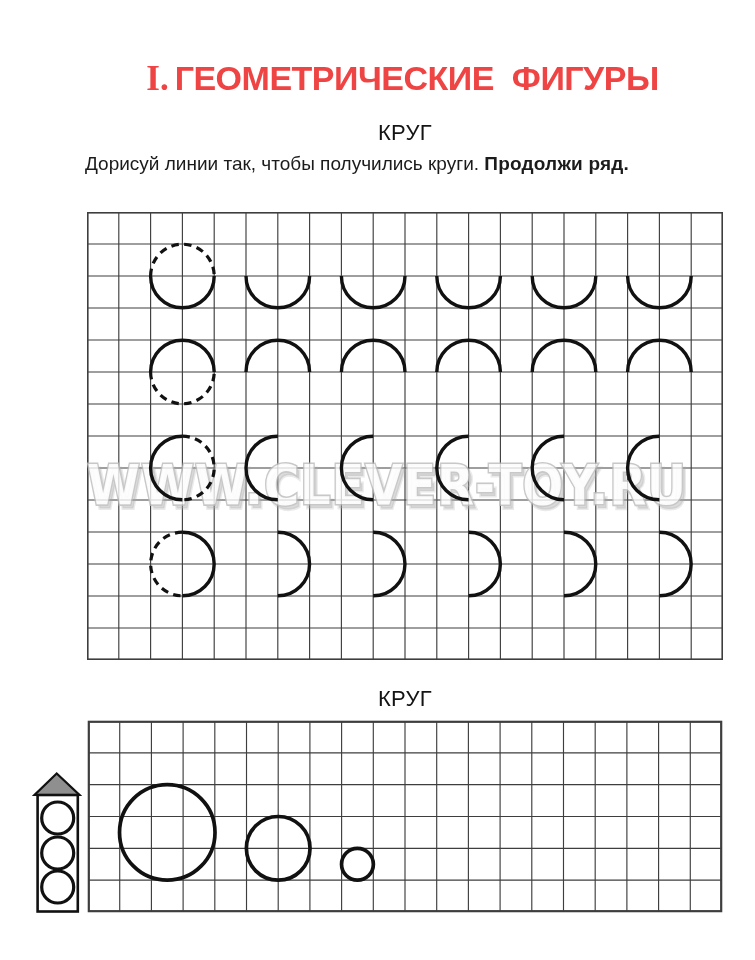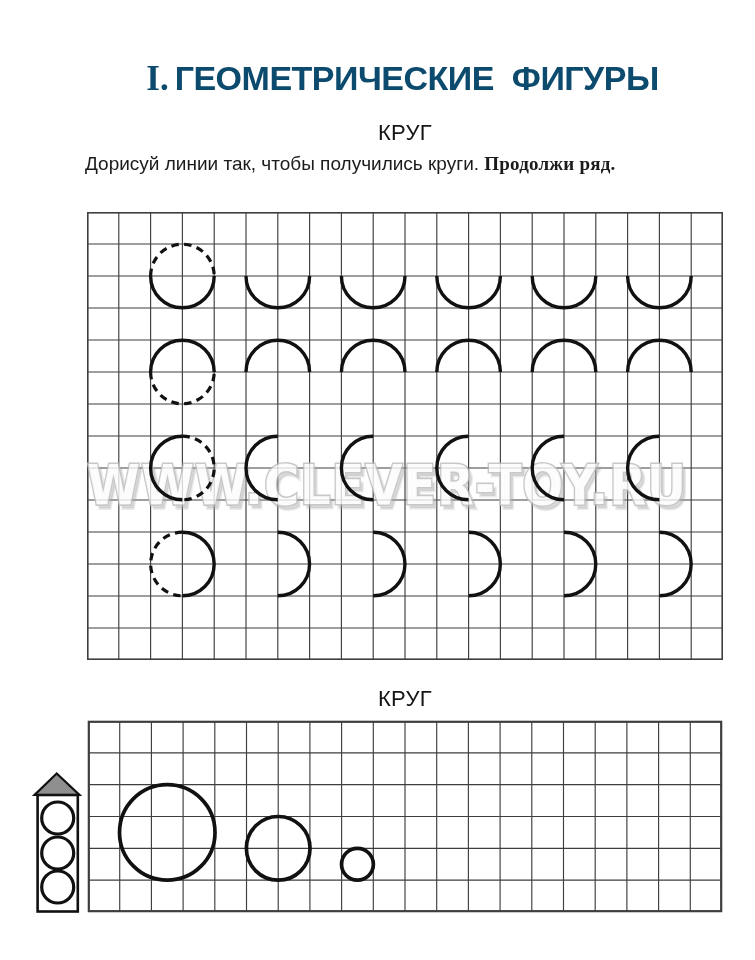--- a/index.html
+++ b/index.html
@@ -3,37 +3,37 @@
 <meta charset="utf-8">
 <style>
   html,body{margin:0;padding:0;background:#ffffff;}
   .page{
     position:relative;width:755px;height:960px;background:#ffffff;
     font-family:"Liberation Sans",sans-serif;color:#161616;overflow:hidden;
   }
   .title-row{
     position:absolute;top:60px;left:50px;right:0;text-align:center;
     font-weight:bold;font-size:34px;line-height:36px;letter-spacing:-0.5px;
-    word-spacing:9px;white-space:nowrap;color:#0c4a6e;
+    word-spacing:9px;white-space:nowrap;color:#ef4444;
   }
   .title-row .numeral{
     font-family:"Liberation Serif",serif;font-size:35px;letter-spacing:0;
     margin-right:6px;
   }
   .subheading{
     position:absolute;left:55px;right:0;text-align:center;
     font-weight:normal;font-size:22px;color:#141414;letter-spacing:0.3px;
   }
   #krug1{top:120px;}
   #krug2{top:686px;}
   .instruction{
     position:absolute;top:152px;left:85px;margin:0;font-size:19px;
     line-height:24px;white-space:nowrap;color:#1b1b1b;
   }
-  .instruction b{letter-spacing:0.2px;font-family:Liberation Serif, serif;}
+  .instruction b{letter-spacing:0.2px;}
   svg{position:absolute;overflow:visible;}
   #grid1{left:87px;top:212px;}
   #grid2{left:88px;top:721px;}
   #traffic-light{left:30px;top:770px;}
   .wm{
     font-family:"DejaVu Sans",sans-serif;font-weight:bold;font-size:56px;
     text-anchor:middle;letter-spacing:1px;
   }
   .wm-main{fill:#ffffff;fill-opacity:0.93;stroke:#bdbdbd;stroke-width:3.2;paint-order:stroke;}
   .wm-shadow{fill:#a8a8a8;fill-opacity:0.5;stroke:#a8a8a8;stroke-opacity:0.3;stroke-width:3.2;paint-order:stroke;}

